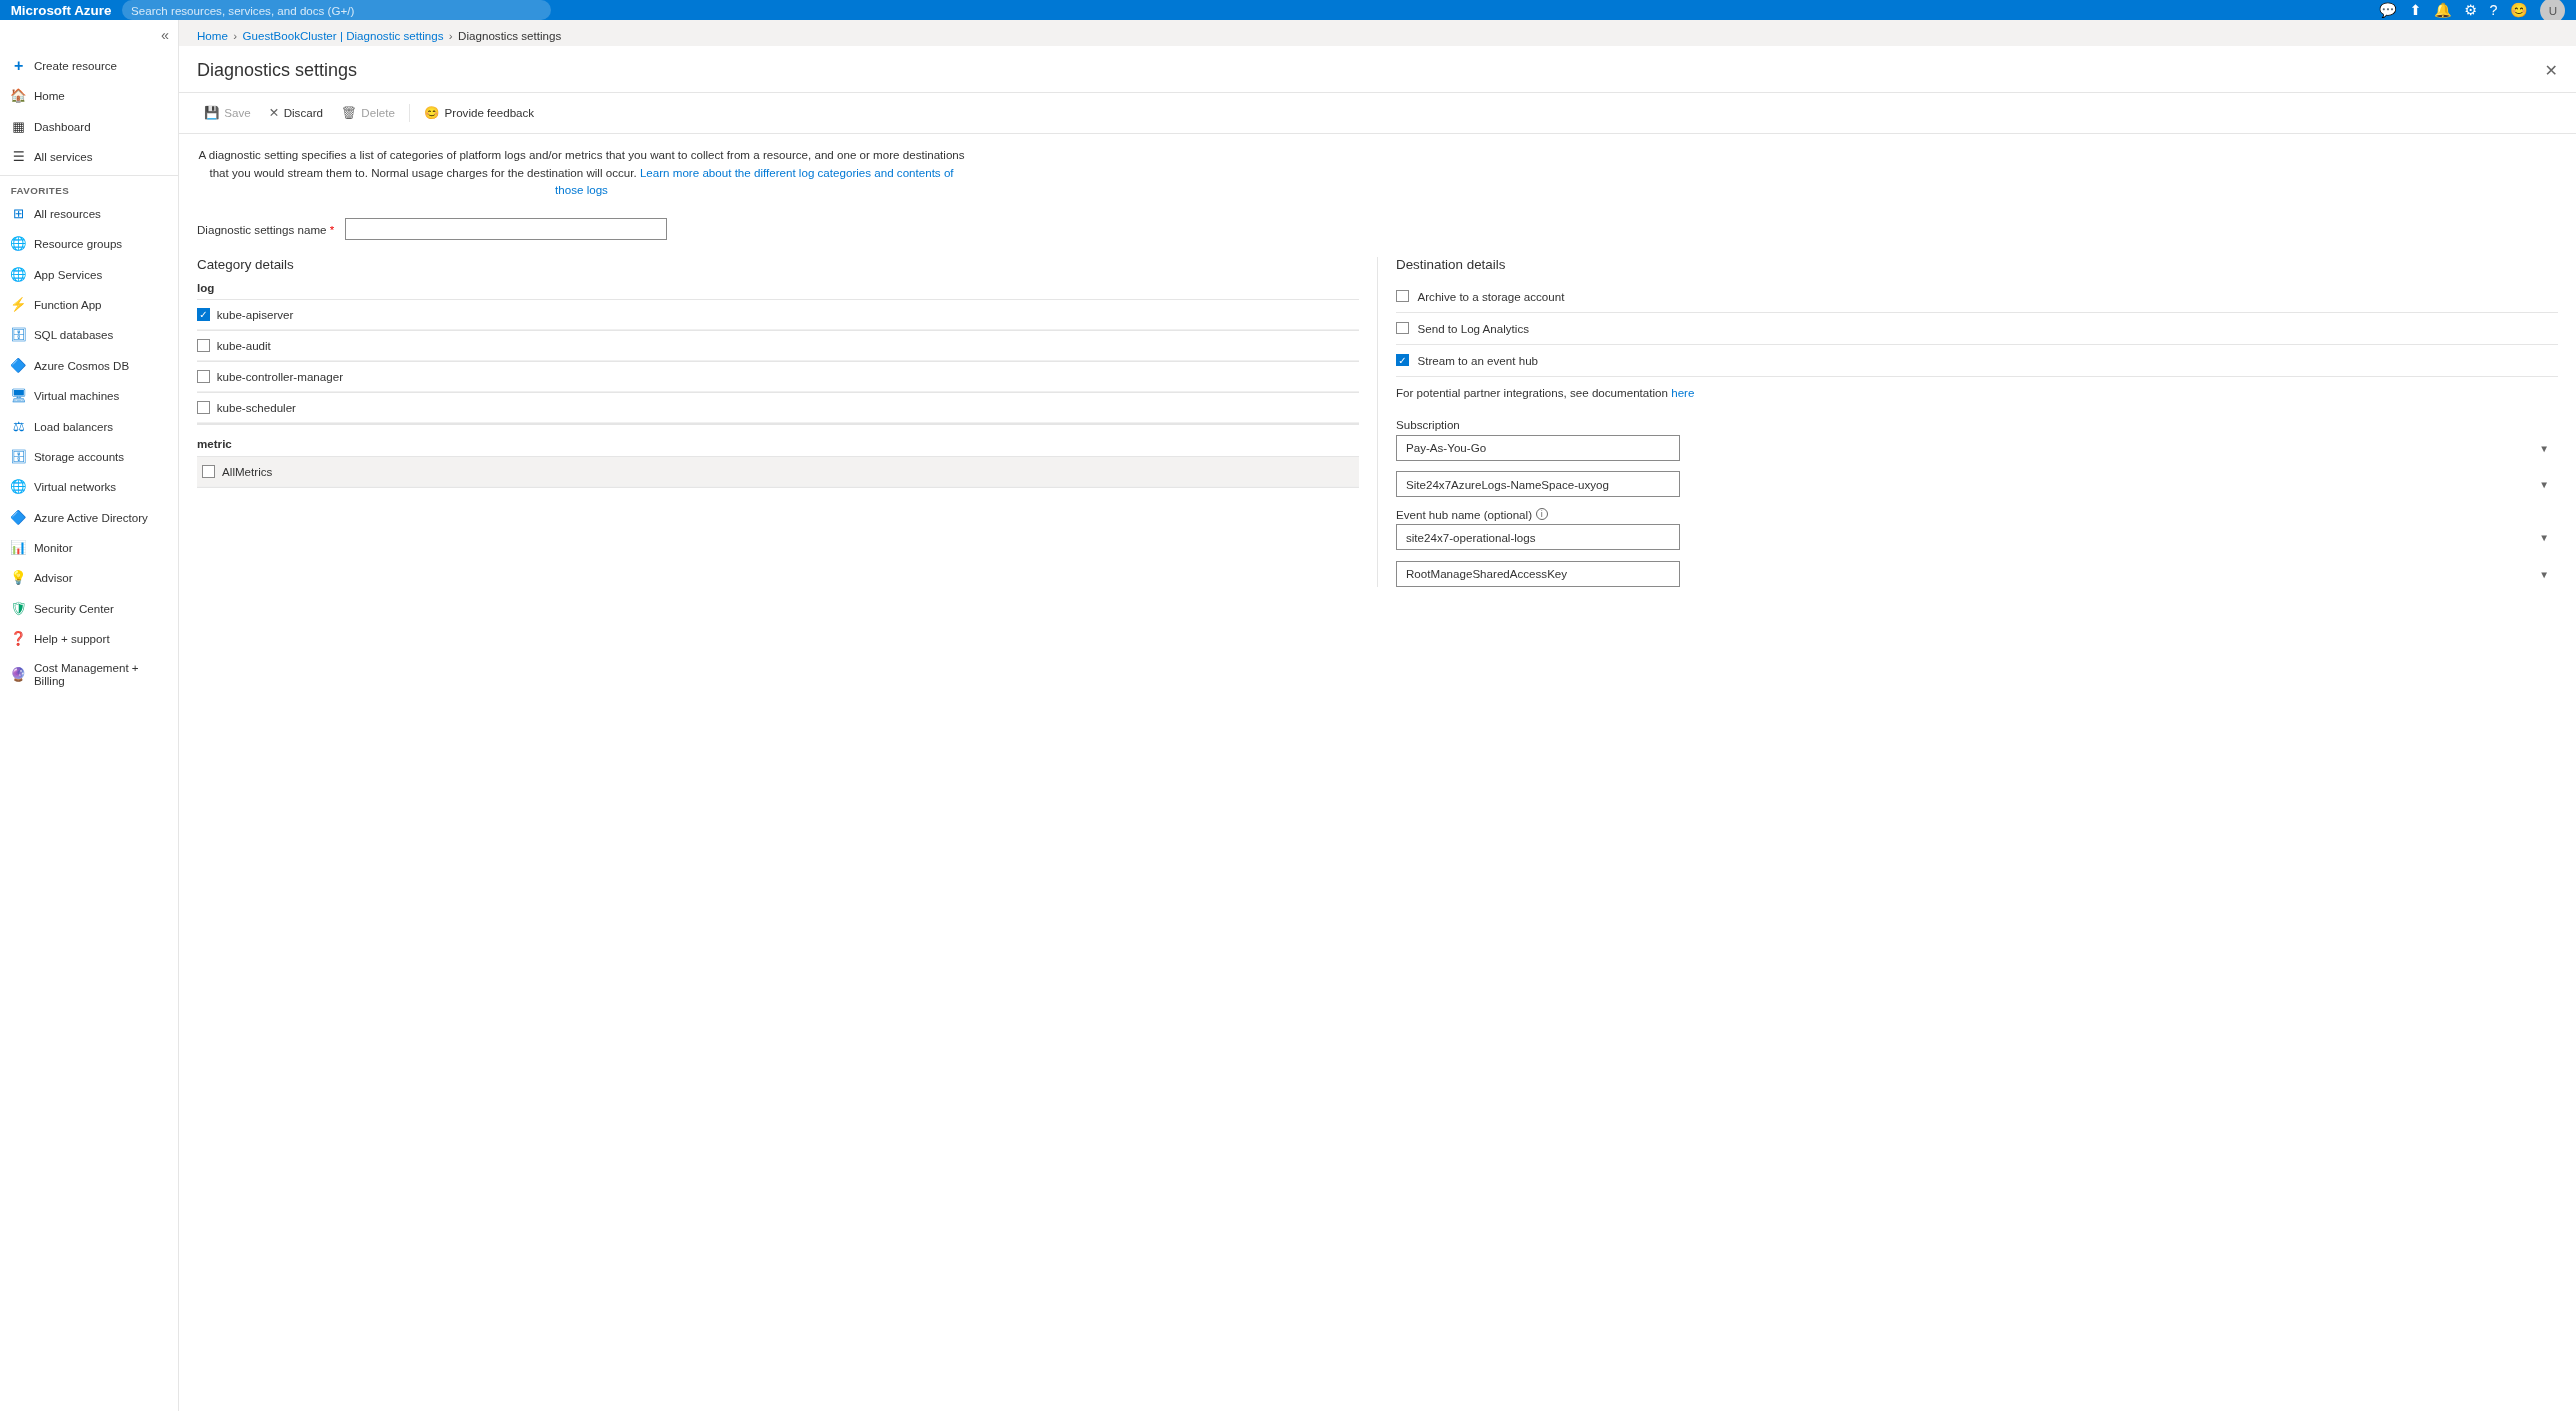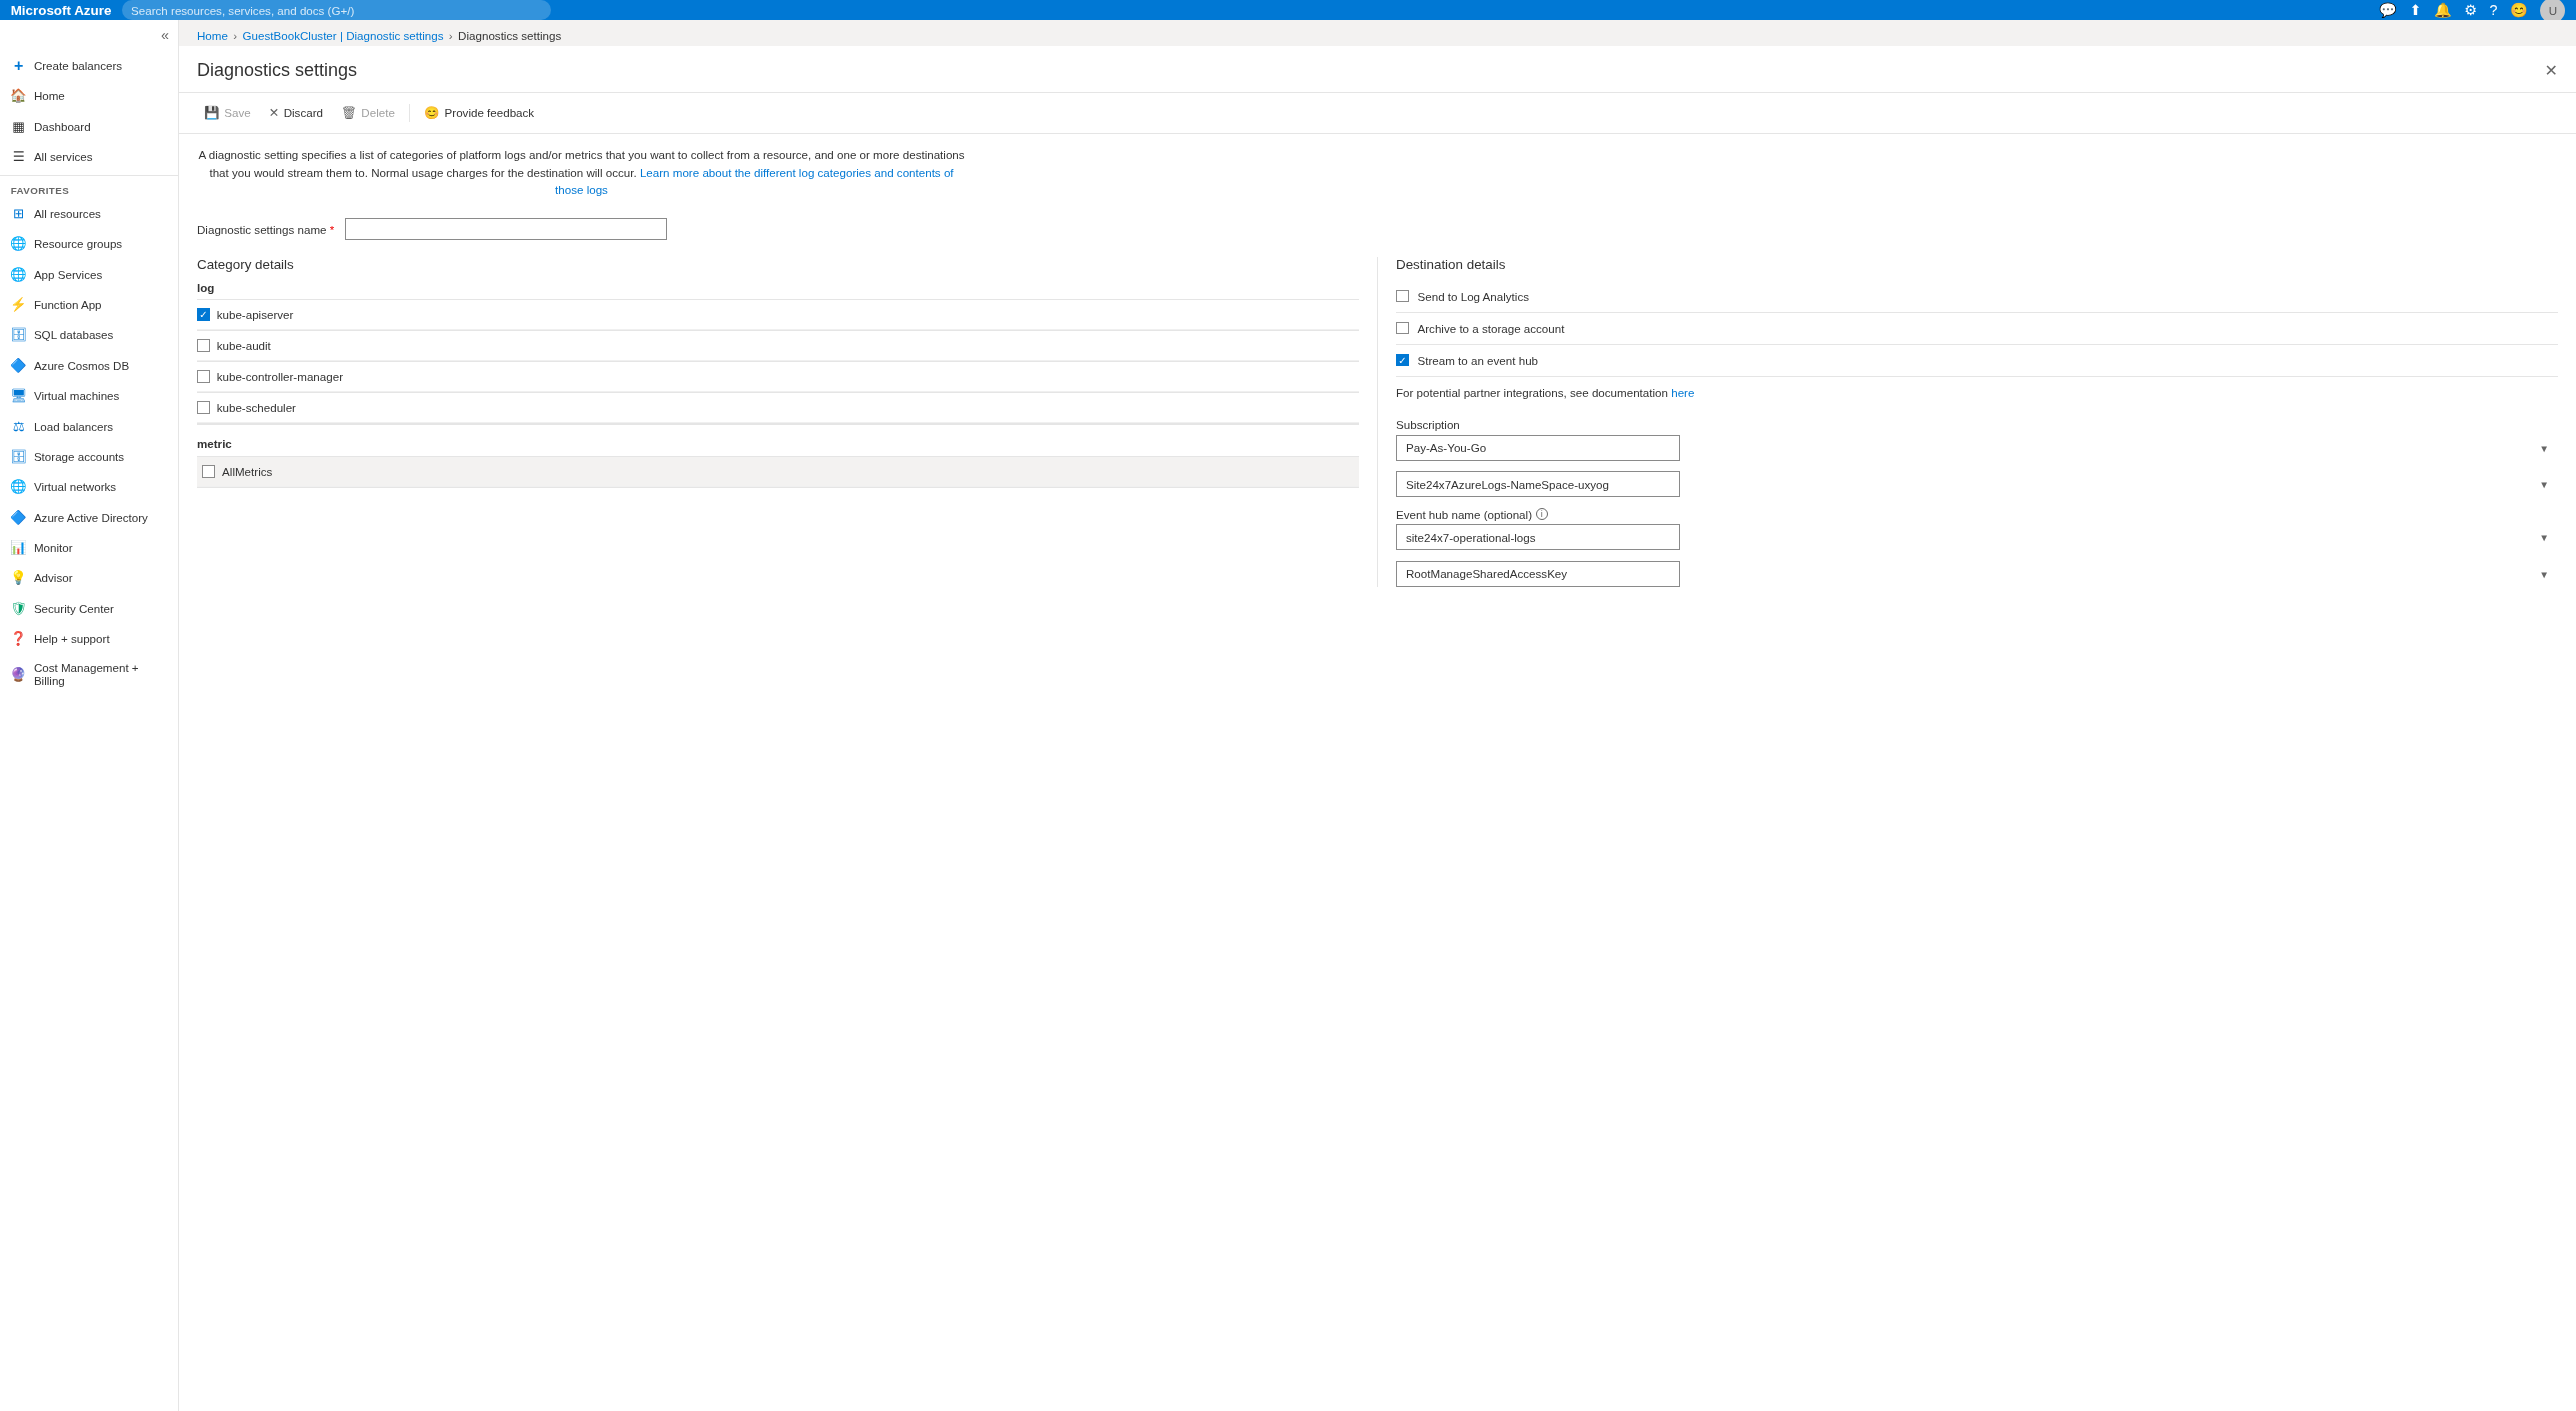--- a/index.html
+++ b/index.html
@@ -116,21 +116,21 @@
 
 <div class="main-layout">
 
   <div class="sidebar">
     <div class="sidebar-collapse">
       <button class="sidebar-collapse-btn">«</button>
     </div>
 
     <div class="sidebar-item">
       <span class="sidebar-item-icon" style="color:#0078d4; font-size:16px; font-weight:bold;">+</span>
-      <span>Create balancers</span>
+      <span>Create resource</span>
     </div>
 
     <div class="sidebar-item">
       <span class="sidebar-item-icon">🏠</span>
       <span>Home</span>
     </div>
     <div class="sidebar-item">
       <span class="sidebar-item-icon">▦</span>
       <span>Dashboard</span>
     </div>
@@ -294,26 +294,26 @@
             </div>
             <hr class="cat-divider">
           </div>
         </div>
 
         <div class="col-right">
           <div class="col-section-title">Destination details</div>
 
           <div class="dest-item">
             <div class="checkbox"></div>
+            <span class="checkbox-label">Archive to a storage account</span>
+          </div>
+
+          <div class="dest-item">
+            <div class="checkbox"></div>
             <span class="checkbox-label">Send to Log Analytics</span>
-          </div>
-
-          <div class="dest-item">
-            <div class="checkbox"></div>
-            <span class="checkbox-label">Archive to a storage account</span>
           </div>
 
           <div class="dest-item">
             <div class="checkbox checked">✓</div>
             <span class="checkbox-label">Stream to an event hub</span>
           </div>
 
           <div class="partner-text">
             <span>For potential partner integrations, see documentation</span>
             <a>here</a>

